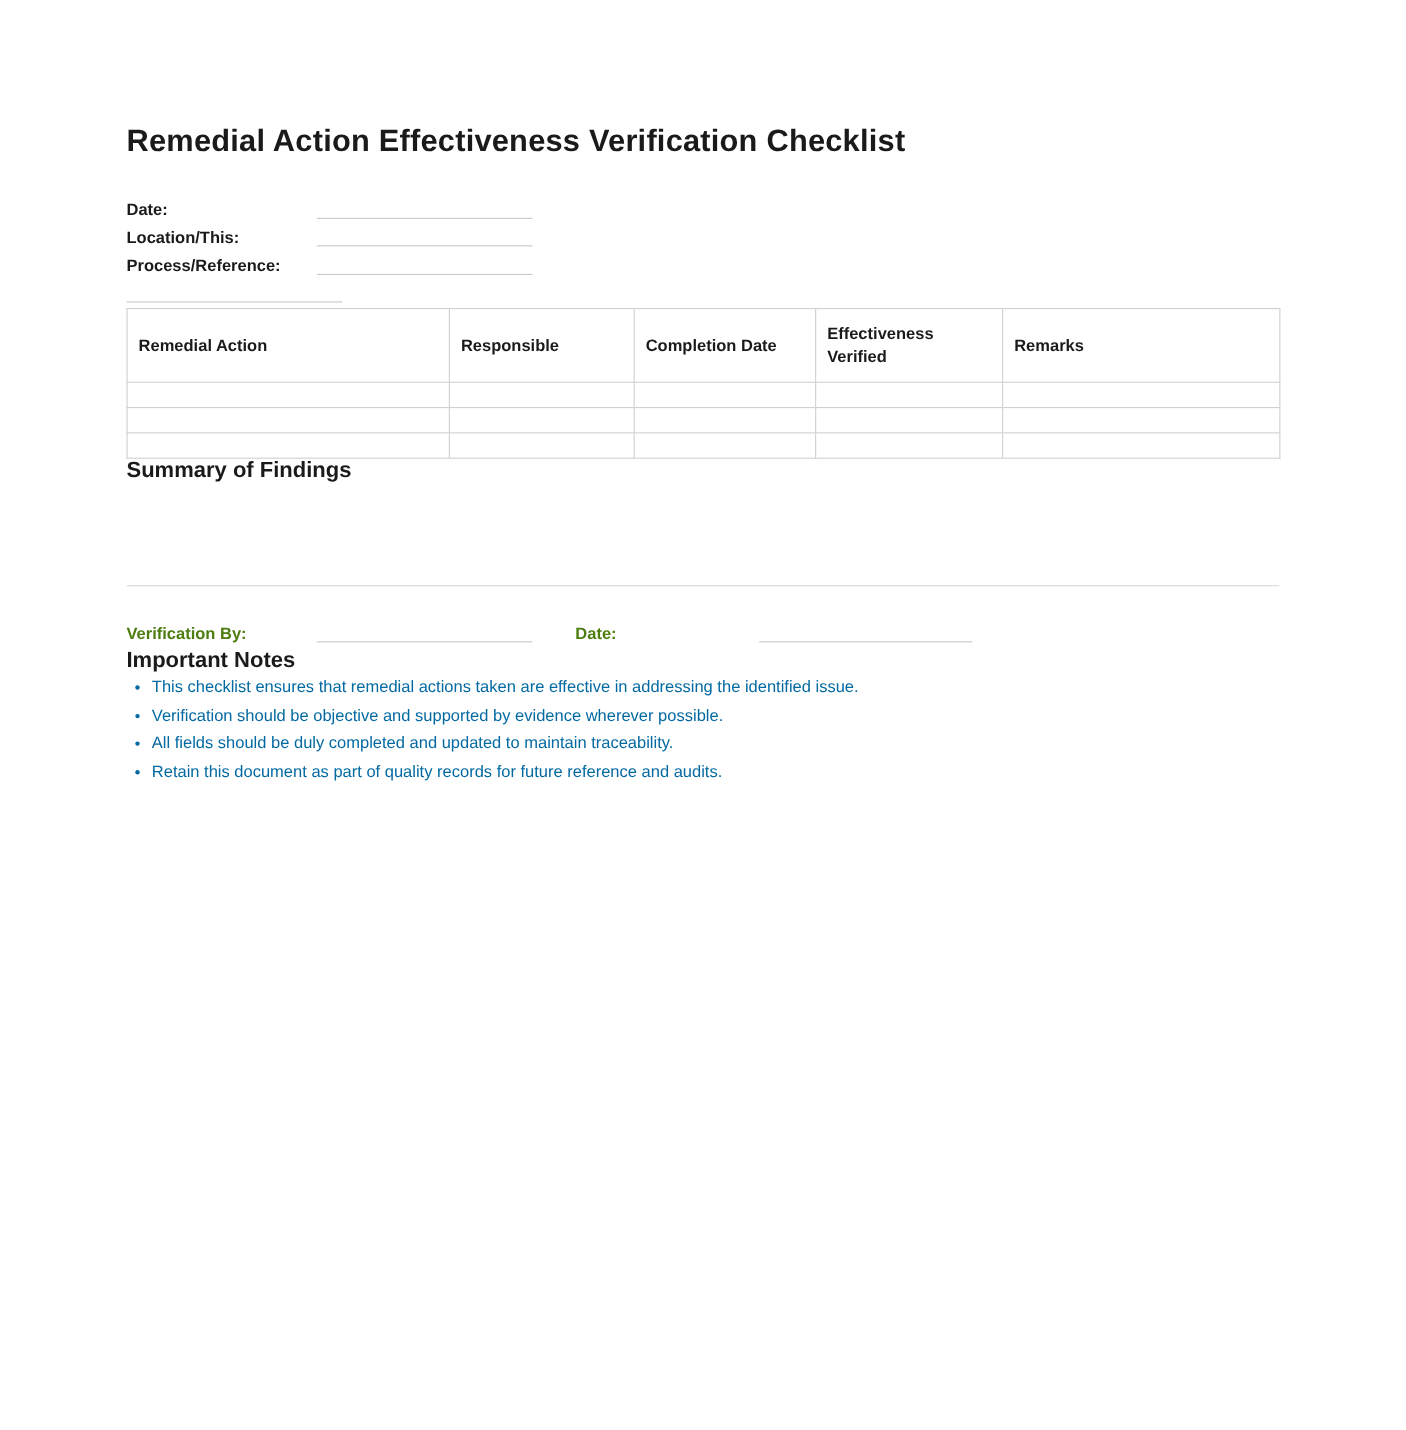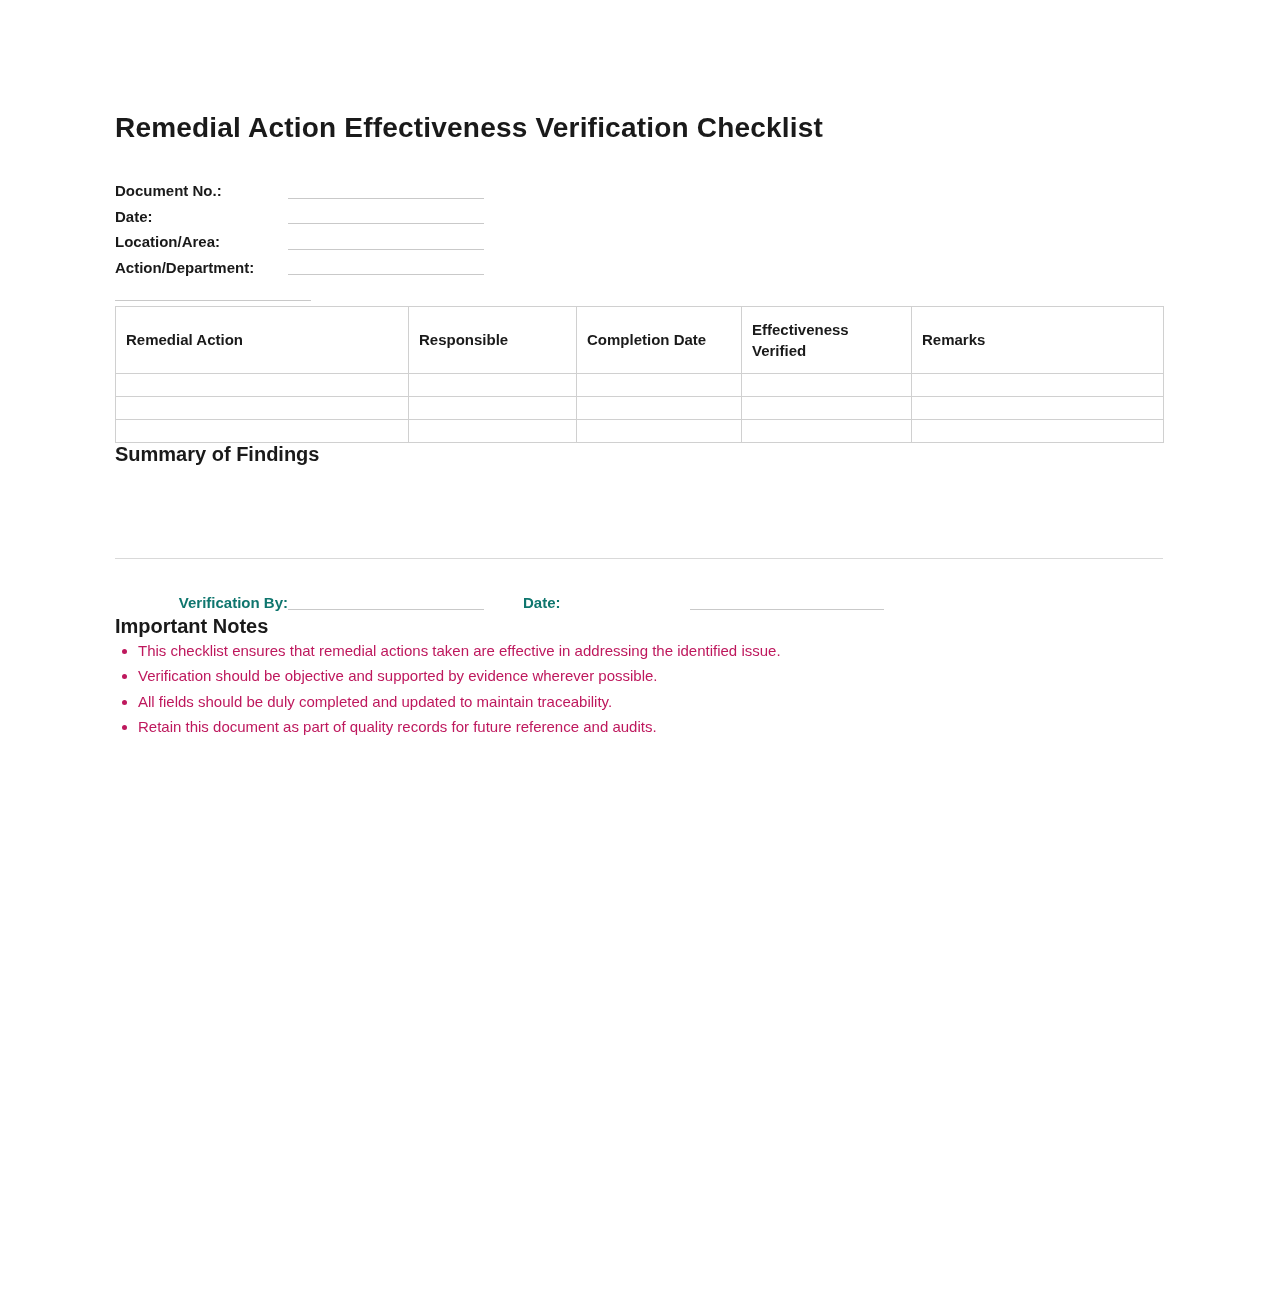--- a/index.html
+++ b/index.html
@@ -97,62 +97,57 @@
   .signature-row {
     display: flex;
     align-items: flex-end;
     margin-top: 31px;
     min-height: 25px;
   }
   .sig-label {
     font-size: 15px;
     font-weight: 700;
     line-height: 25px;
-    color: #0f766e;
-    text-align: right;
+    color: #4d7c0f;
   }
   .sig-label-verif { flex: none; width: 173px; }
   .sig-line-1 { flex: none; width: 196px; height: 1px; background: #c9c9c9; margin-bottom: 5px; }
   .sig-label-date { flex: none; margin-left: 39px; }
   .sig-line-2 { flex: none; width: 194px; height: 1px; background: #c9c9c9; margin-left: 129px; margin-bottom: 5px; }
   .heading-notes { margin-top: 40px; margin-bottom: 18px; }
   ul.notes {
     margin: 0;
     padding-left: 23px;
     list-style: disc;
   }
   ul.notes li {
     font-size: 15px;
     line-height: 25.5px;
-    color: #be185d;
+    color: #0369a1;
   }
 </style>
 </head>
 <body>
 
 <div class="page">
   <div class="content">
 
     <h1 class="doc-title">Remedial Action Effectiveness Verification Checklist</h1>
 
     <div class="fields">
       <div class="field-row">
-        <span class="field-label">Document No.:</span>
-        <span class="field-line"></span>
-      </div>
-      <div class="field-row">
         <span class="field-label">Date:</span>
         <span class="field-line"></span>
       </div>
       <div class="field-row">
-        <span class="field-label">Location/Area:</span>
-        <span class="field-line"></span>
-      </div>
-      <div class="field-row">
-        <span class="field-label">Action/Department:</span>
+        <span class="field-label">Location/This:</span>
+        <span class="field-line"></span>
+      </div>
+      <div class="field-row">
+        <span class="field-label">Process/Reference:</span>
         <span class="field-line"></span>
       </div>
       <div class="field-row">
         <span class="field-line"></span>
       </div>
     </div>
 
 
     <table class="checklist">
       <colgroup>

